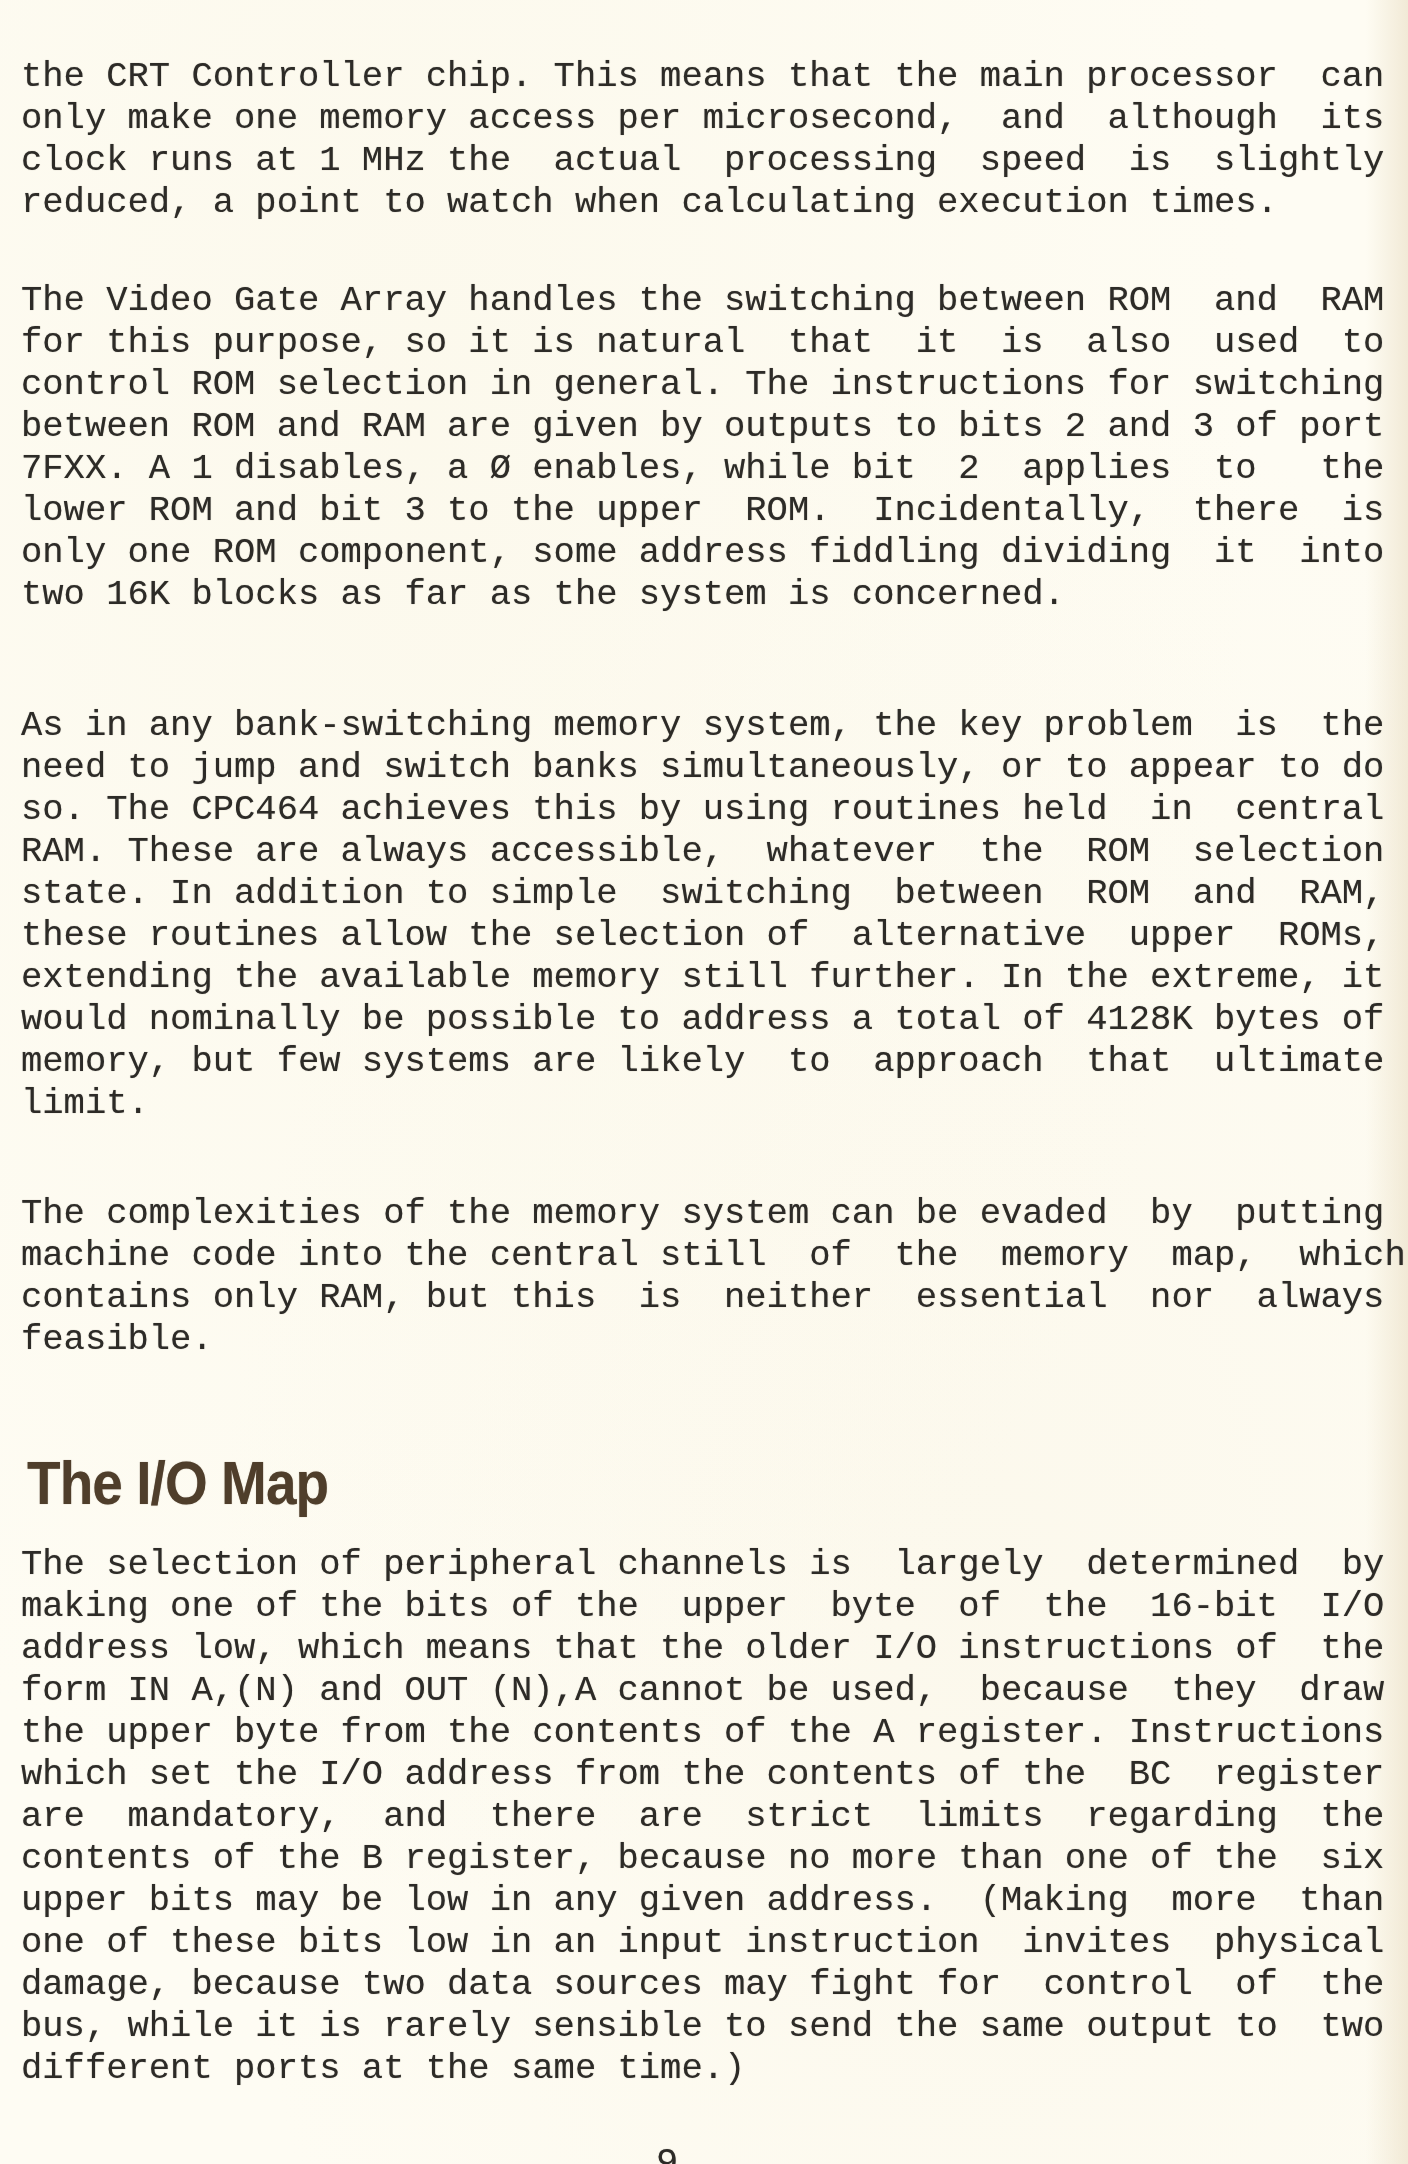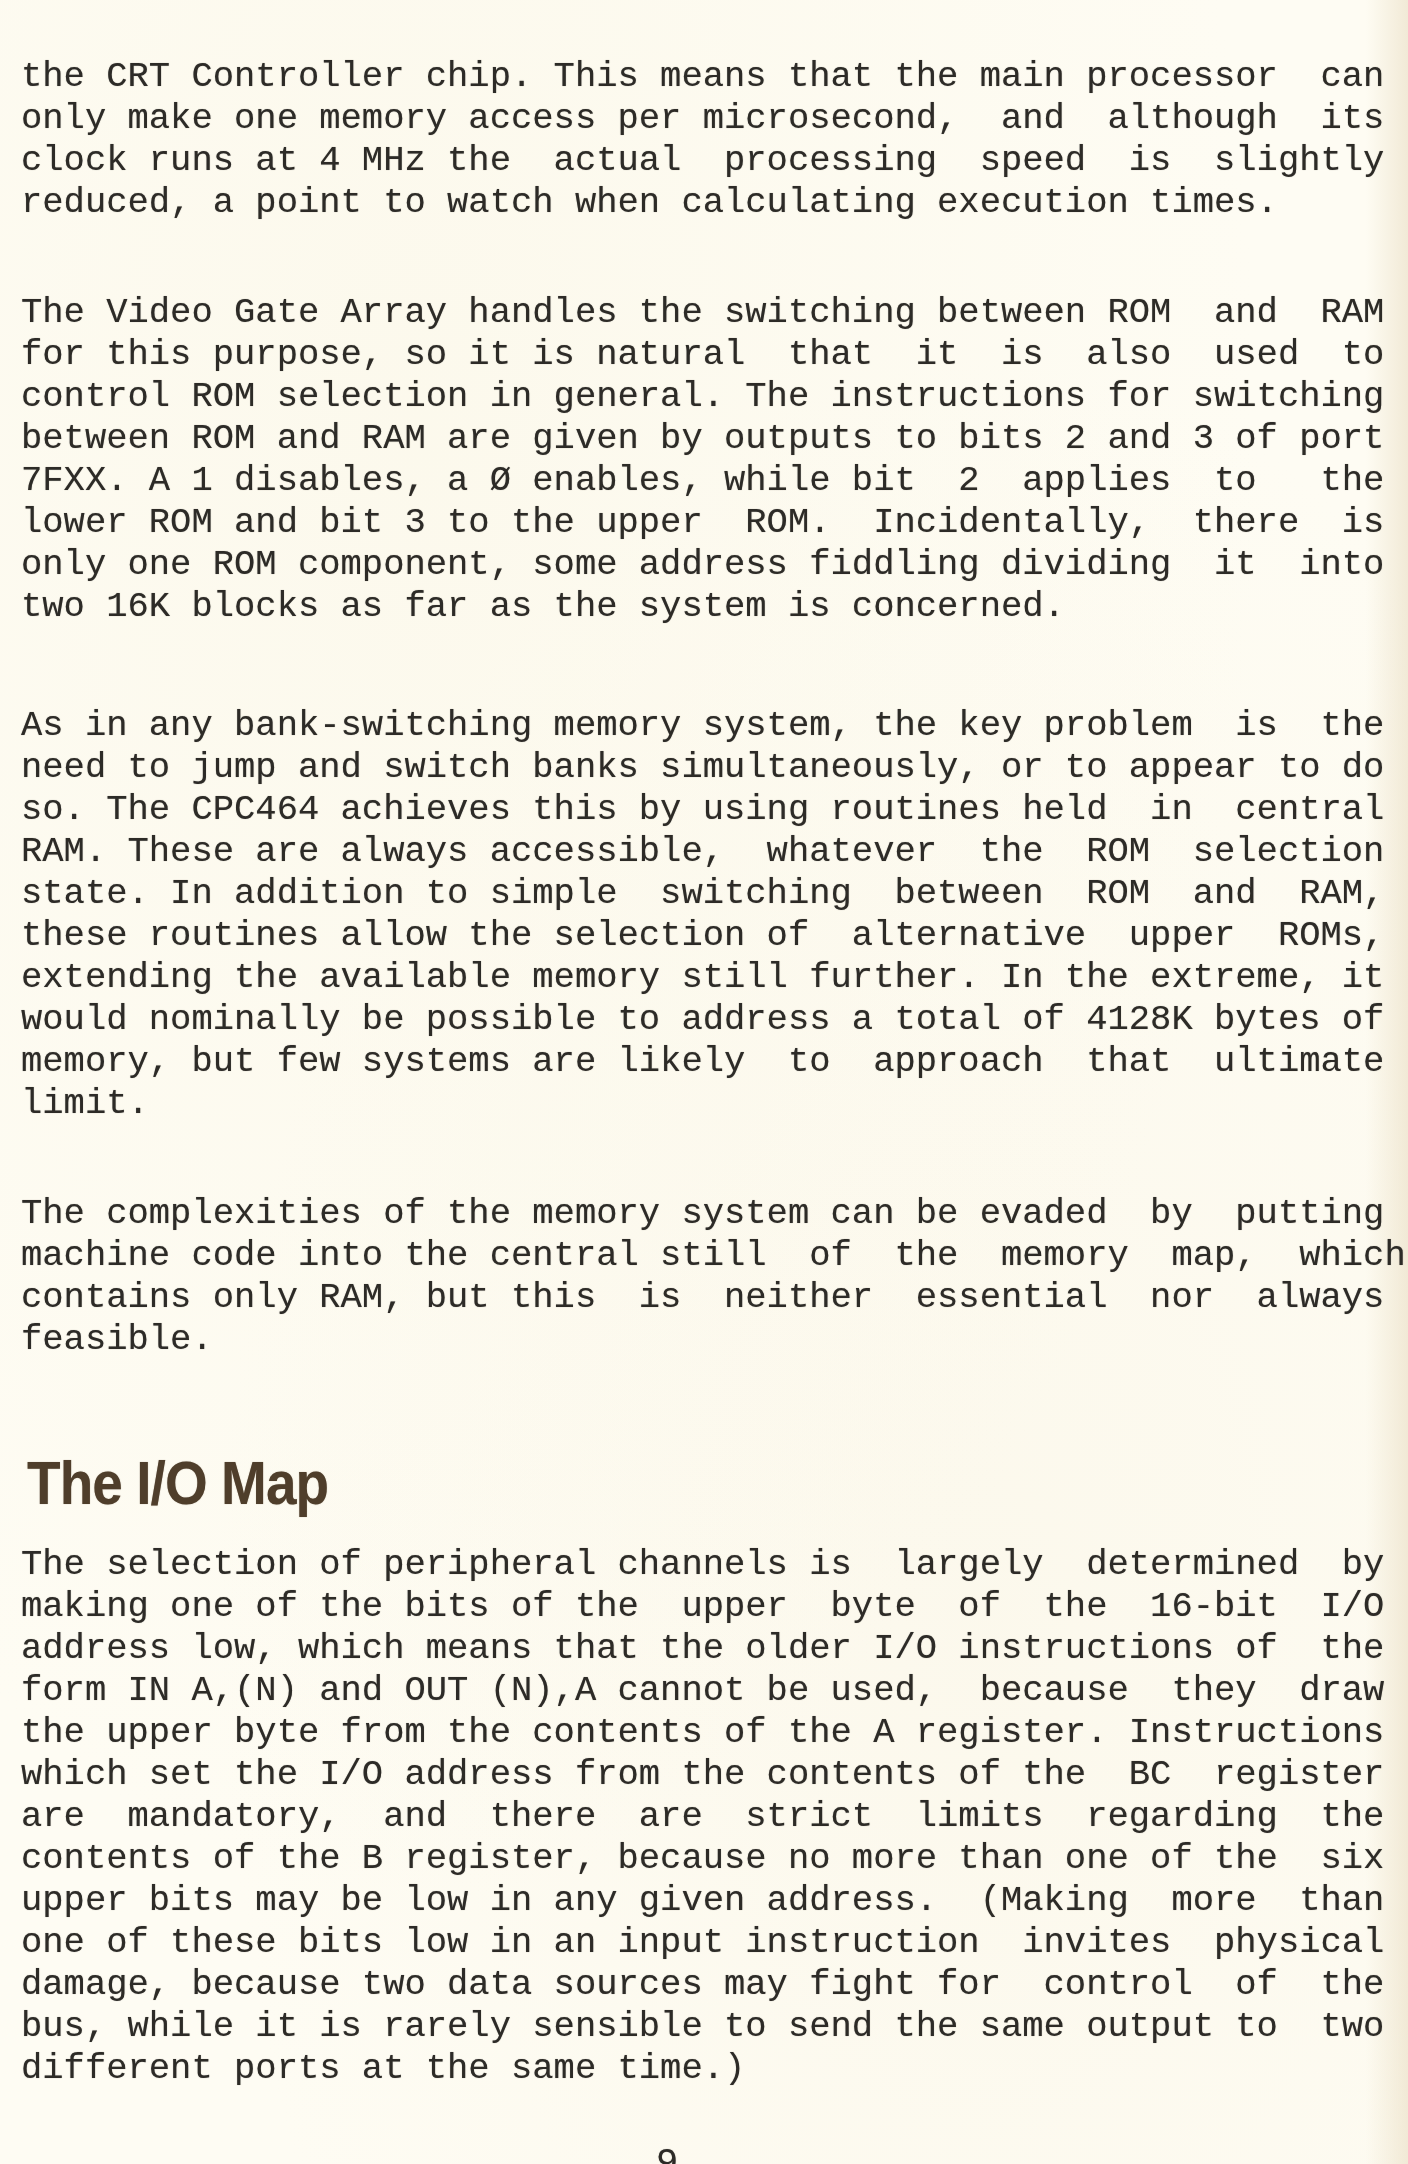--- a/index.html
+++ b/index.html
@@ -28,21 +28,21 @@
     position: absolute;
     left: 21px;
     white-space: pre;
     font-size: 35.5px;
     line-height: 42px;
     letter-spacing: 0;
     color: var(--ink, #2d2b27);
     text-shadow: 0 0 1px rgba(45, 43, 39, 0.45);
   }
   #p1 { top: 56px; }
-  #p2 { top: 292px; }
+  #p2 { top: 280px; }
   #p3 { top: 705px; }
   #p4 { top: 1193px; }
   #p5 { top: 1500px; margin-top: 44px; }
   .section-heading {
     position: absolute;
     left: 27px;
     top: 1448px;
     margin: 0;
     font-family: "Liberation Sans", sans-serif;
     font-weight: bold;
@@ -63,21 +63,21 @@
     text-shadow: 0 0 1px rgba(45, 43, 39, 0.45);
   }
 </style>
 </head>
 <body style="--paper: #fefcf3; --ink: #2d2b27; --heading: #4f3e2b;">
 
 <div class="paper-texture"></div>
 
 <div id="p1" class="body-par">the CRT Controller chip. This means that the main processor  can
 only make one memory access per microsecond,  and  although  its
-clock runs at 4 MHz the  actual  processing  speed  is  slightly
+clock runs at 1 MHz the  actual  processing  speed  is  slightly
 reduced, a point to watch when calculating execution times.</div>
 
 <div id="p2" class="body-par">The Video Gate Array handles the switching between ROM  and  RAM
 for this purpose, so it is natural  that  it  is  also  used  to
 control ROM selection in general. The instructions for switching
 between ROM and RAM are given by outputs to bits 2 and 3 of port
 7FXX. A 1 disables, a Ø enables, while bit  2  applies  to   the
 lower ROM and bit 3 to the upper  ROM.  Incidentally,  there  is
 only one ROM component, some address fiddling dividing  it  into
 two 16K blocks as far as the system is concerned.</div>

